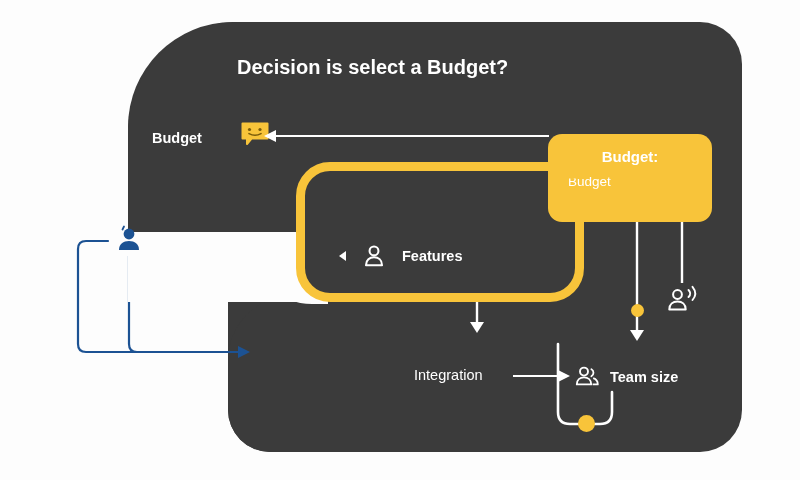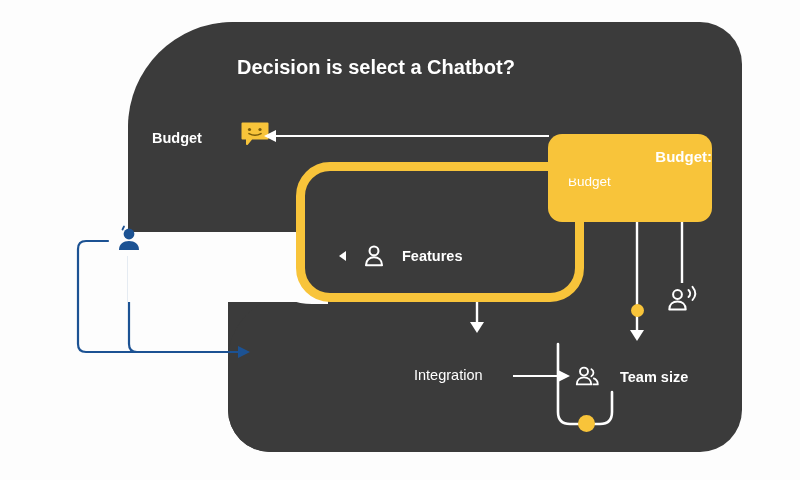--- a/index.html
+++ b/index.html
@@ -62,21 +62,21 @@
   
   #budget-card{
     position:absolute;
     left:548px; top:134px; width:164px; height:88px;
     background:#f8c43a;
     border-radius:14px;
     z-index:8;
   }
   #budget-card .bc-title{
     color:#ffffff;font-size:15px;font-weight:bold;
-    text-align:right;margin-top:14px;
+    text-align:center;margin-top:14px;
   }
   #budget-card .bc-sub{
     color:#ffffff;font-size:13.5px;
     text-align:left;margin-top:9px;margin-left:20px;
   }
   
   #title{
     position:absolute;left:237px;top:56px;
     color:#ffffff;font-size:20px;font-weight:bold;white-space:nowrap;
     z-index:6;
@@ -86,21 +86,21 @@
     color:#ffffff;font-size:14.5px;font-weight:bold;
     z-index:6;
   }
   #integration-label{
     position:absolute;left:414px;top:367px;
     color:#ffffff;font-size:14.5px;font-weight:normal;
     z-index:6;
   }
   #teamsize-row{
     position:absolute;left:574px;top:364px;
-    display:flex;align-items:center;gap:20px;z-index:7;
+    display:flex;align-items:center;gap:10px;z-index:7;
   }
   
   .blue-txt{
     position:absolute;color:#6e6e72;font-size:14px;white-space:nowrap;
   }
   #dbudget{left:157px;top:265px;}
   #forconf{left:157px;top:289px;}
   
   #wires{position:absolute;left:0;top:0;width:800px;height:480px;z-index:9;}
   #wires-under{position:absolute;left:0;top:0;width:800px;height:480px;z-index:2;}
@@ -137,21 +137,21 @@
       </svg>
       <span class="lbl">Features</span>
     </div>
   </div>
 
   <div id="budget-card">
     <div class="bc-title">Budget:</div>
     <div class="bc-sub">Budget</div>
   </div>
 
-  <div id="title">Decision is select a Chatbot?</div>
+  <div id="title">Decision is select a Budget?</div>
 
   <div id="budget-label">Budget</div>
   <div style="position:absolute;left:240px;top:121px;z-index:7;">
     <svg width="30" height="28" viewBox="0 0 30 28">
       <path d="M2.5 2.5 H27.5 V17.5 H11.5 L7 23 V17.5 H2.5 Z" fill="#f8c43a" stroke="#f8c43a" stroke-width="2" stroke-linejoin="round"></path>
       <circle cx="9.5" cy="8.5" r="1.6" fill="#7a5c0a"></circle>
       <circle cx="20" cy="8.5" r="1.6" fill="#7a5c0a"></circle>
       <path d="M9 12.6 Q15 16 21 12.6" fill="none" stroke="#7a5c0a" stroke-width="1.6" stroke-linecap="round"></path>
     </svg>
   </div>

